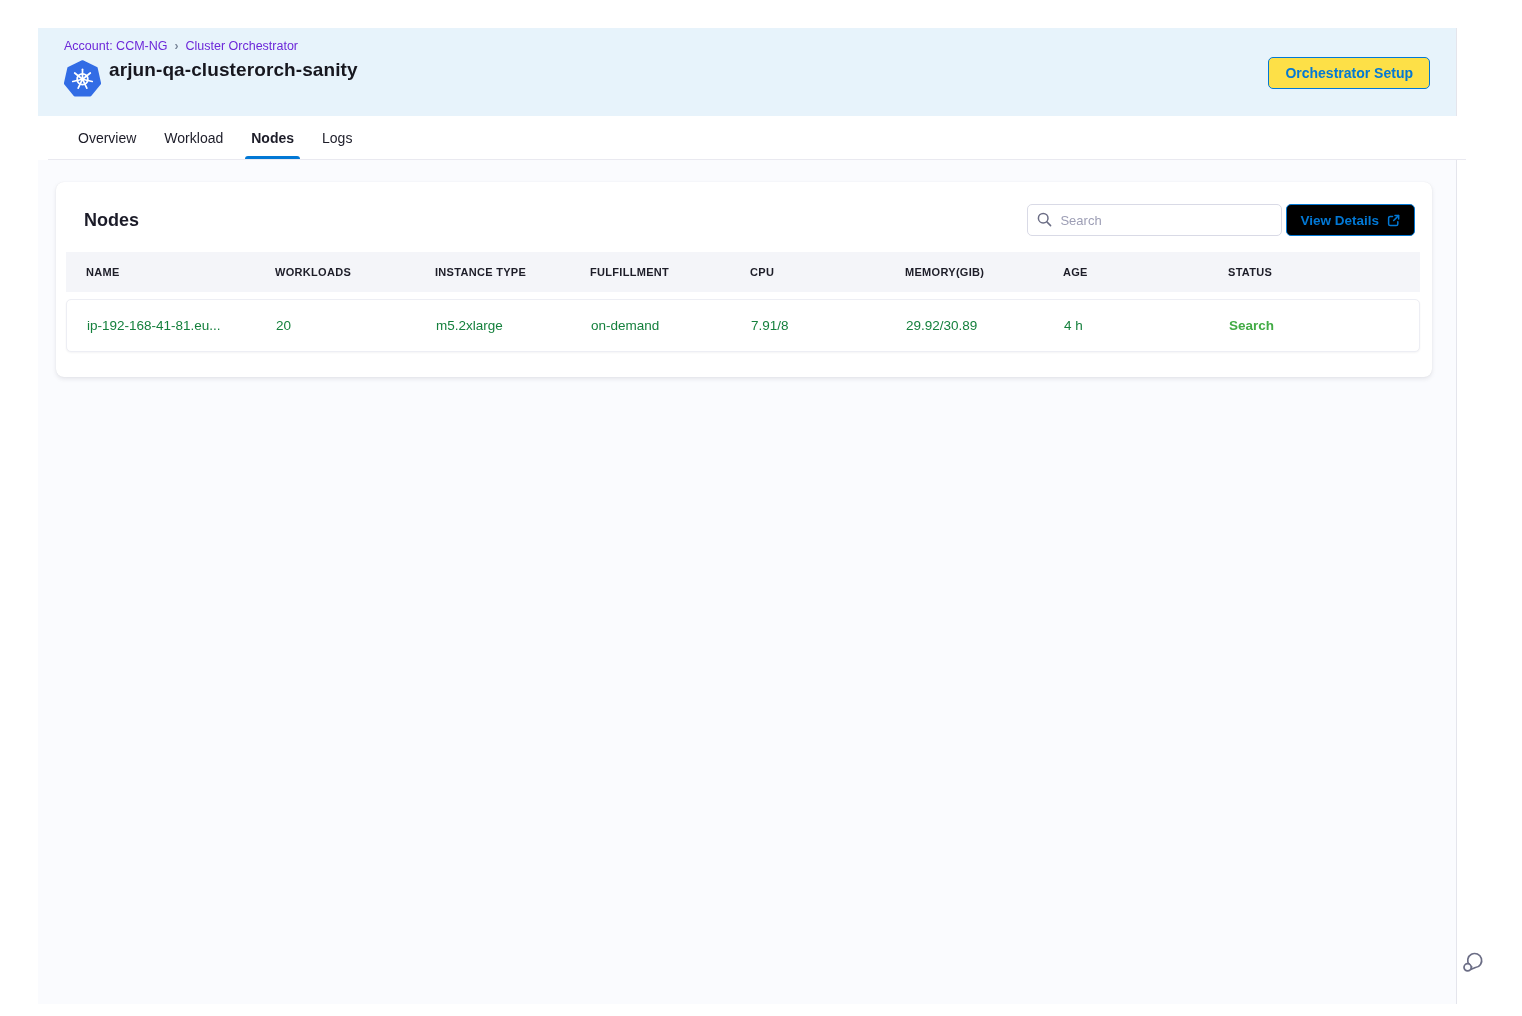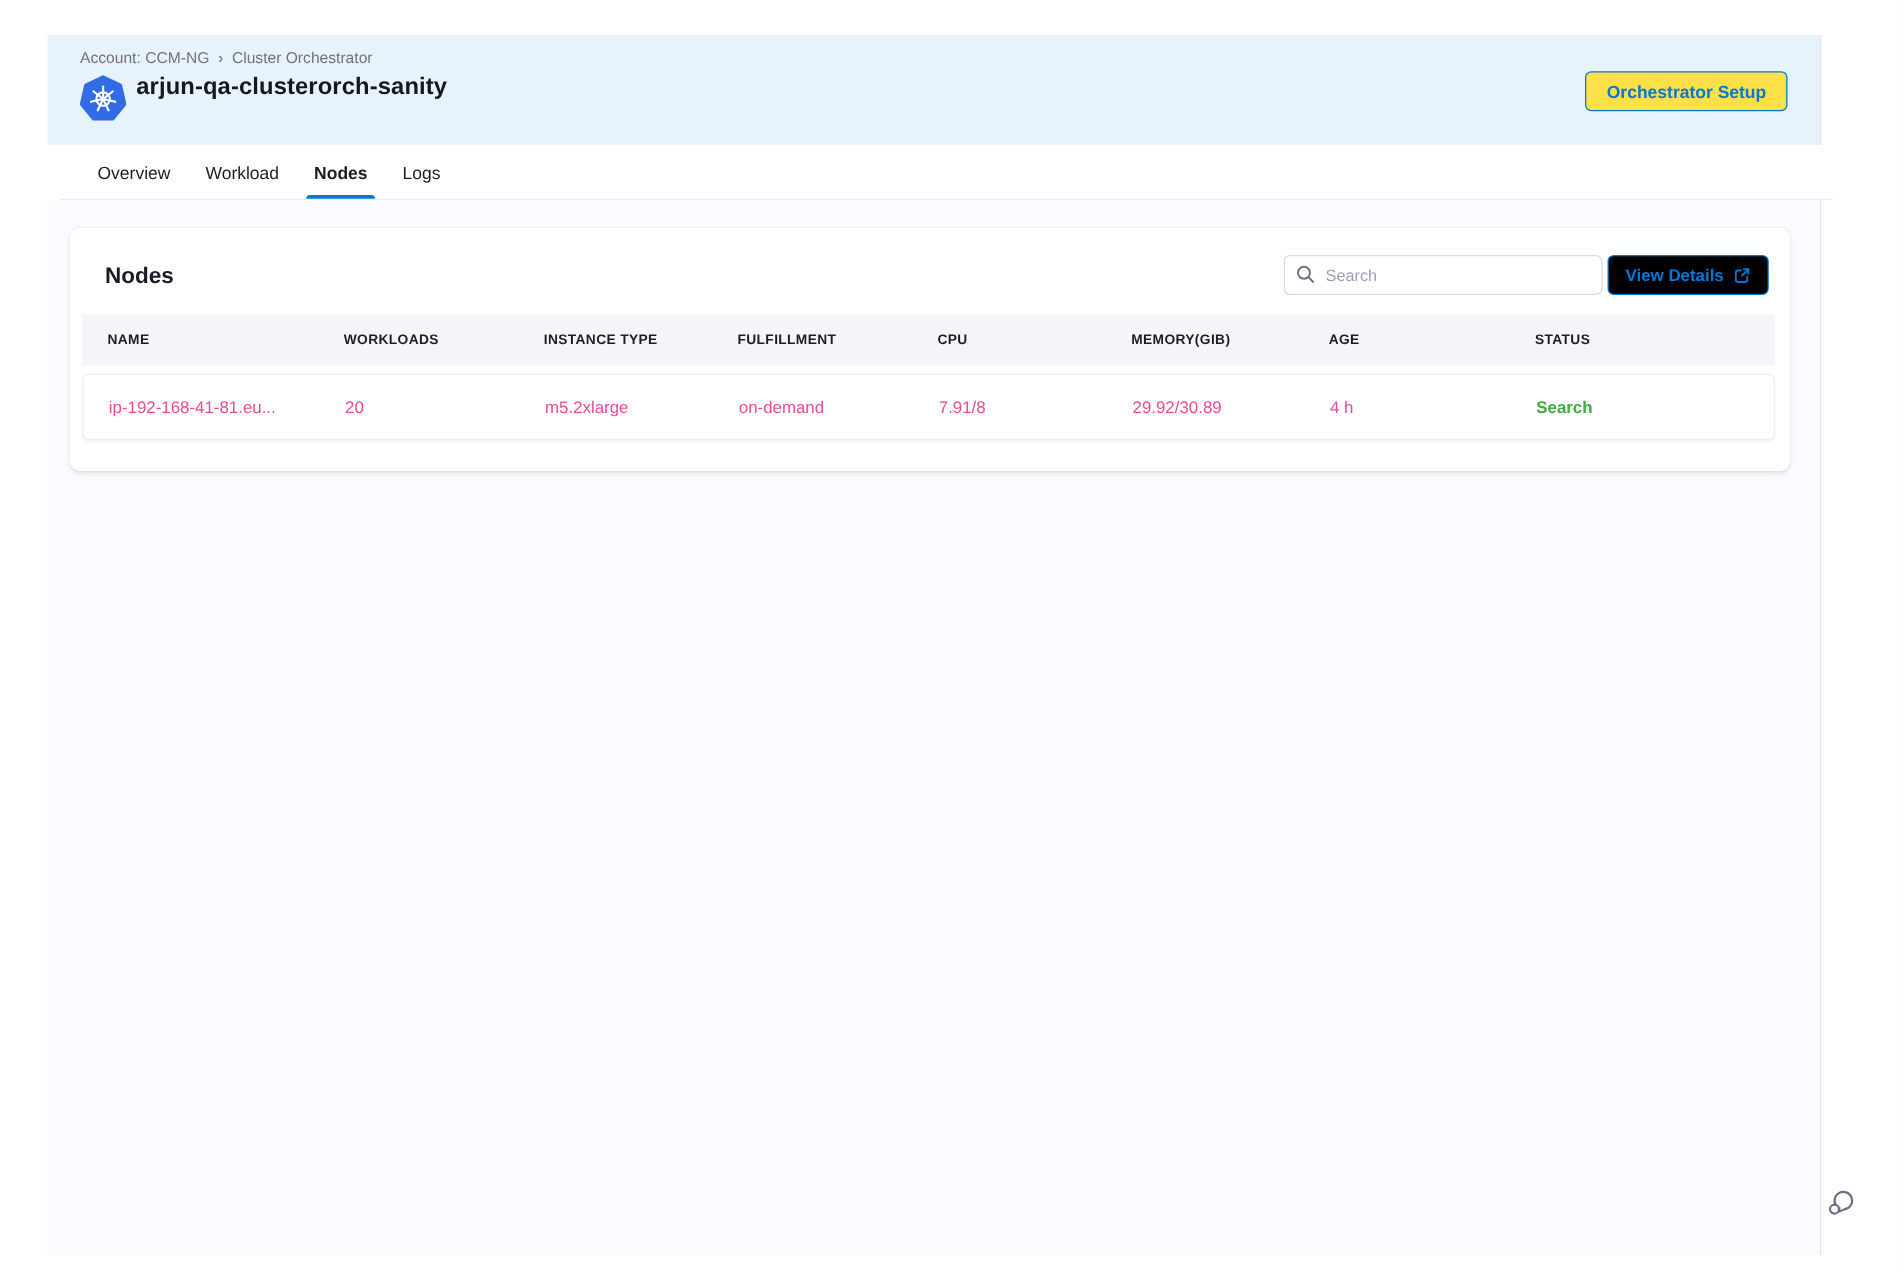--- a/index.html
+++ b/index.html
@@ -3,21 +3,21 @@
 <meta charset="utf-8">
 <style>
   * { margin:0; padding:0; box-sizing:border-box; }
   html,body { width:1522px; height:1016px; background:#ffffff; font-family:"Liberation Sans", sans-serif; position:relative; overflow:hidden; }
 
   .main-panel { position:absolute; left:38px; top:28px; width:1419px; height:976px; background:#ffffff; border-right:1px solid #e4e5ec; }
 
   
   .header-band { position:absolute; left:0; top:0; width:100%; height:88px; background:#e7f3fb; padding:11px 26px 0 26px; }
   .breadcrumb { font-size:12.5px; font-weight:500; color:#0278d5; display:flex; align-items:center; gap:7px; }
-  .breadcrumb a { color:#737373; text-decoration:none; cursor:pointer; }
+  .breadcrumb a { color:#6d28d9; text-decoration:none; cursor:pointer; }
   .crumb-sep { color:#7a869a; font-size:12px; font-weight:700; }
   .title-row { display:flex; align-items:flex-start; margin-top:6px; gap:8px; }
   .k8s-badge { width:37px; height:37px; flex:0 0 auto; margin-top:1px; }
   .title-block { display:flex; flex-direction:column;gap:44px; }
   .cluster-title { font-size:19px; font-weight:700; color:#17171f; letter-spacing:.1px; line-height:22px; }
   .id-row { display:flex; align-items:center; margin-top:3px; gap:6px; }
   .id-label { font-size:11.5px; color:#6b6d85; }
   .id-value-box { width:152px; height:20px; background:#ffffff; border-radius:2px; }
   .copy-btn { width:18px; height:18px; display:flex; align-items:center; justify-content:center; cursor:pointer; border-left:1px solid #d6e4f0; padding-left:5px; box-sizing:content-box; }
   .setup-btn { position:absolute; top:29px; right:26px; height:32px; padding:0 16px; background:#fde047; border:1px solid #0278d5; border-radius:5px; color:#0278d5; font-size:14px; font-weight:700; font-family:"Liberation Sans", sans-serif; cursor:pointer; }
@@ -39,21 +39,21 @@
   .search-box input::placeholder { color:#9d9eb5; }
   .search-icon-wrap { position:absolute; left:9px; top:7px; width:17px; height:17px; }
   .view-details-btn { height:32px; padding:0 13px; background:#000000; border:1.5px solid #0278d5; border-radius:5px; color:#0278d5; font-size:13.5px; font-weight:700; font-family:"Liberation Sans", sans-serif; display:flex; align-items:center; gap:7px; cursor:pointer; }
 
   .table-wrap { padding:0 12px 0 10px; }
   .tgrid { display:grid; grid-template-columns:209px 160px 155px 160px 155px 158px 165px 1fr; align-items:center; }
   .thead { background:#f4f5f9; height:40px; }
   .th { font-size:11px; font-weight:700; color:#1d1d28; letter-spacing:.3px; }
   .tgrid > :first-child { padding-left:20px; }
   .trow { margin-top:7px; height:53px; background:#ffffff; border:1px solid #edeef4; border-radius:5px; box-shadow:0 1px 2px rgba(40,41,61,.05); cursor:pointer; }
-  .td { font-size:13.5px; color:#ec4899; white-space:nowrap; overflow:hidden; }
+  .td { font-size:13.5px; color:#15803d; white-space:nowrap; overflow:hidden; }
   .td.status { font-weight:700; color:#42ab45; }
 
   
   .chat-launcher { position:absolute; left:1459px; top:948px; width:28px; height:28px; cursor:pointer; }
 </style>
 </head>
 <body>
 
 <div class="main-panel">
 

